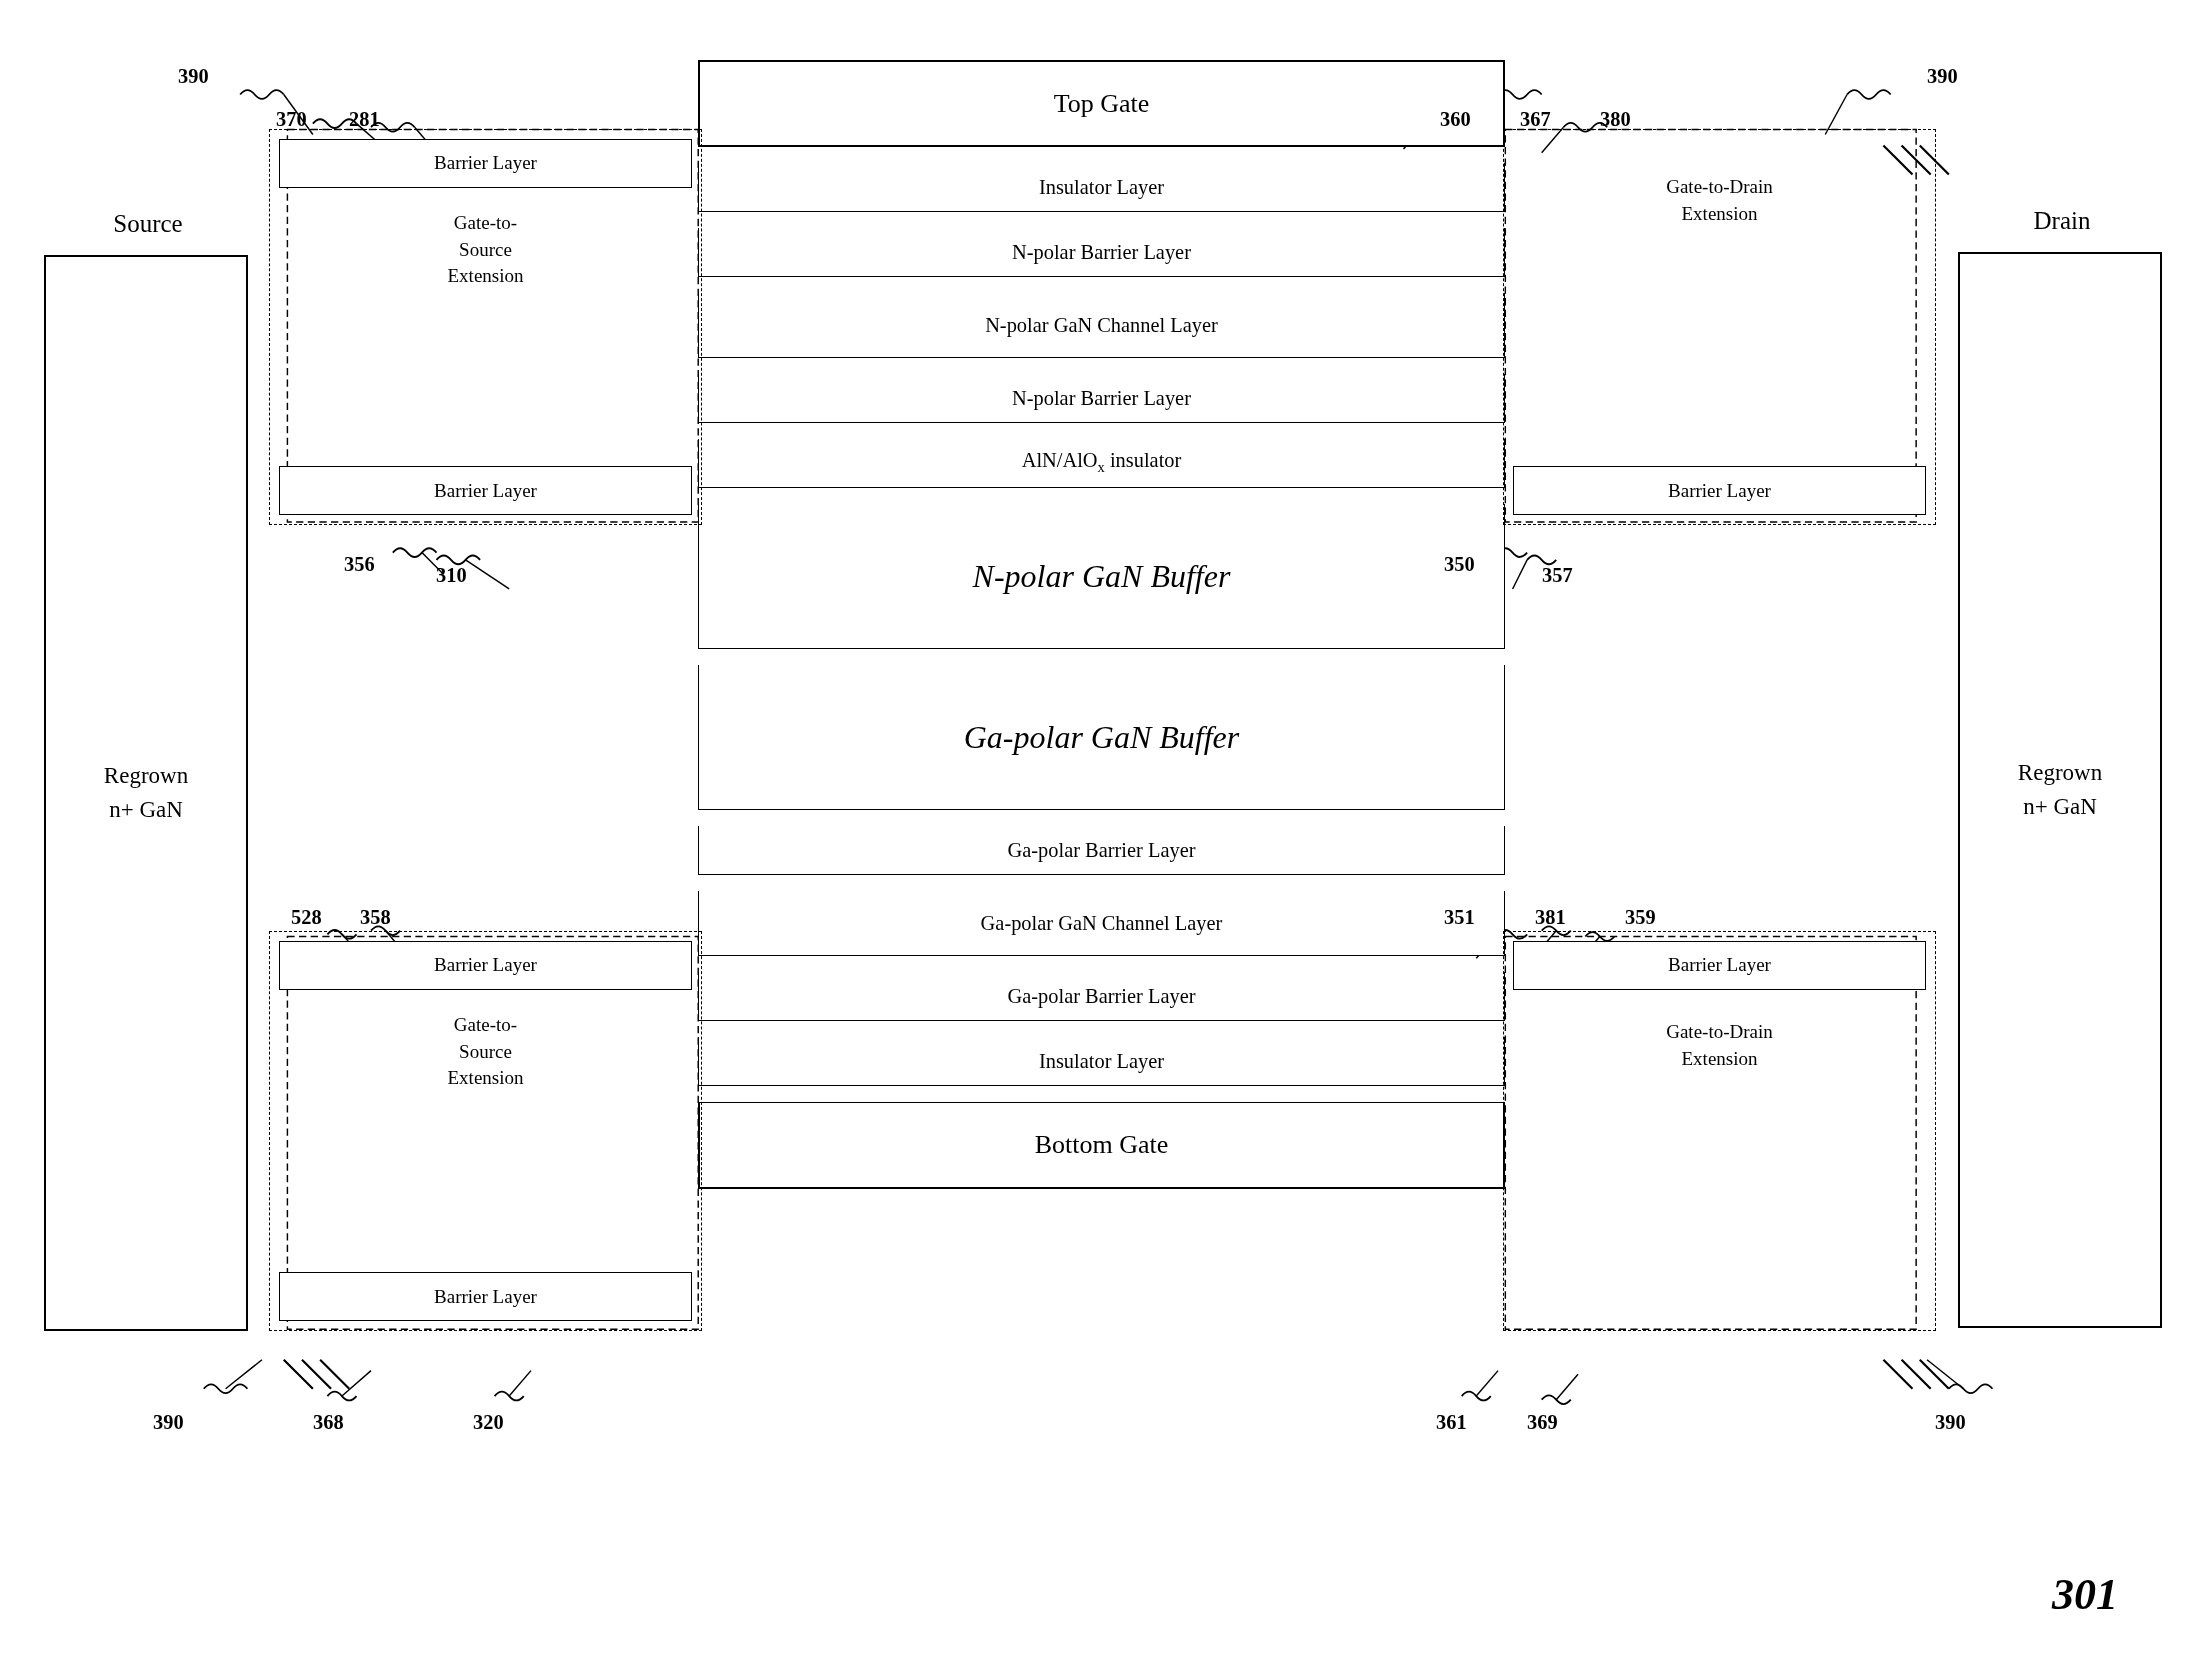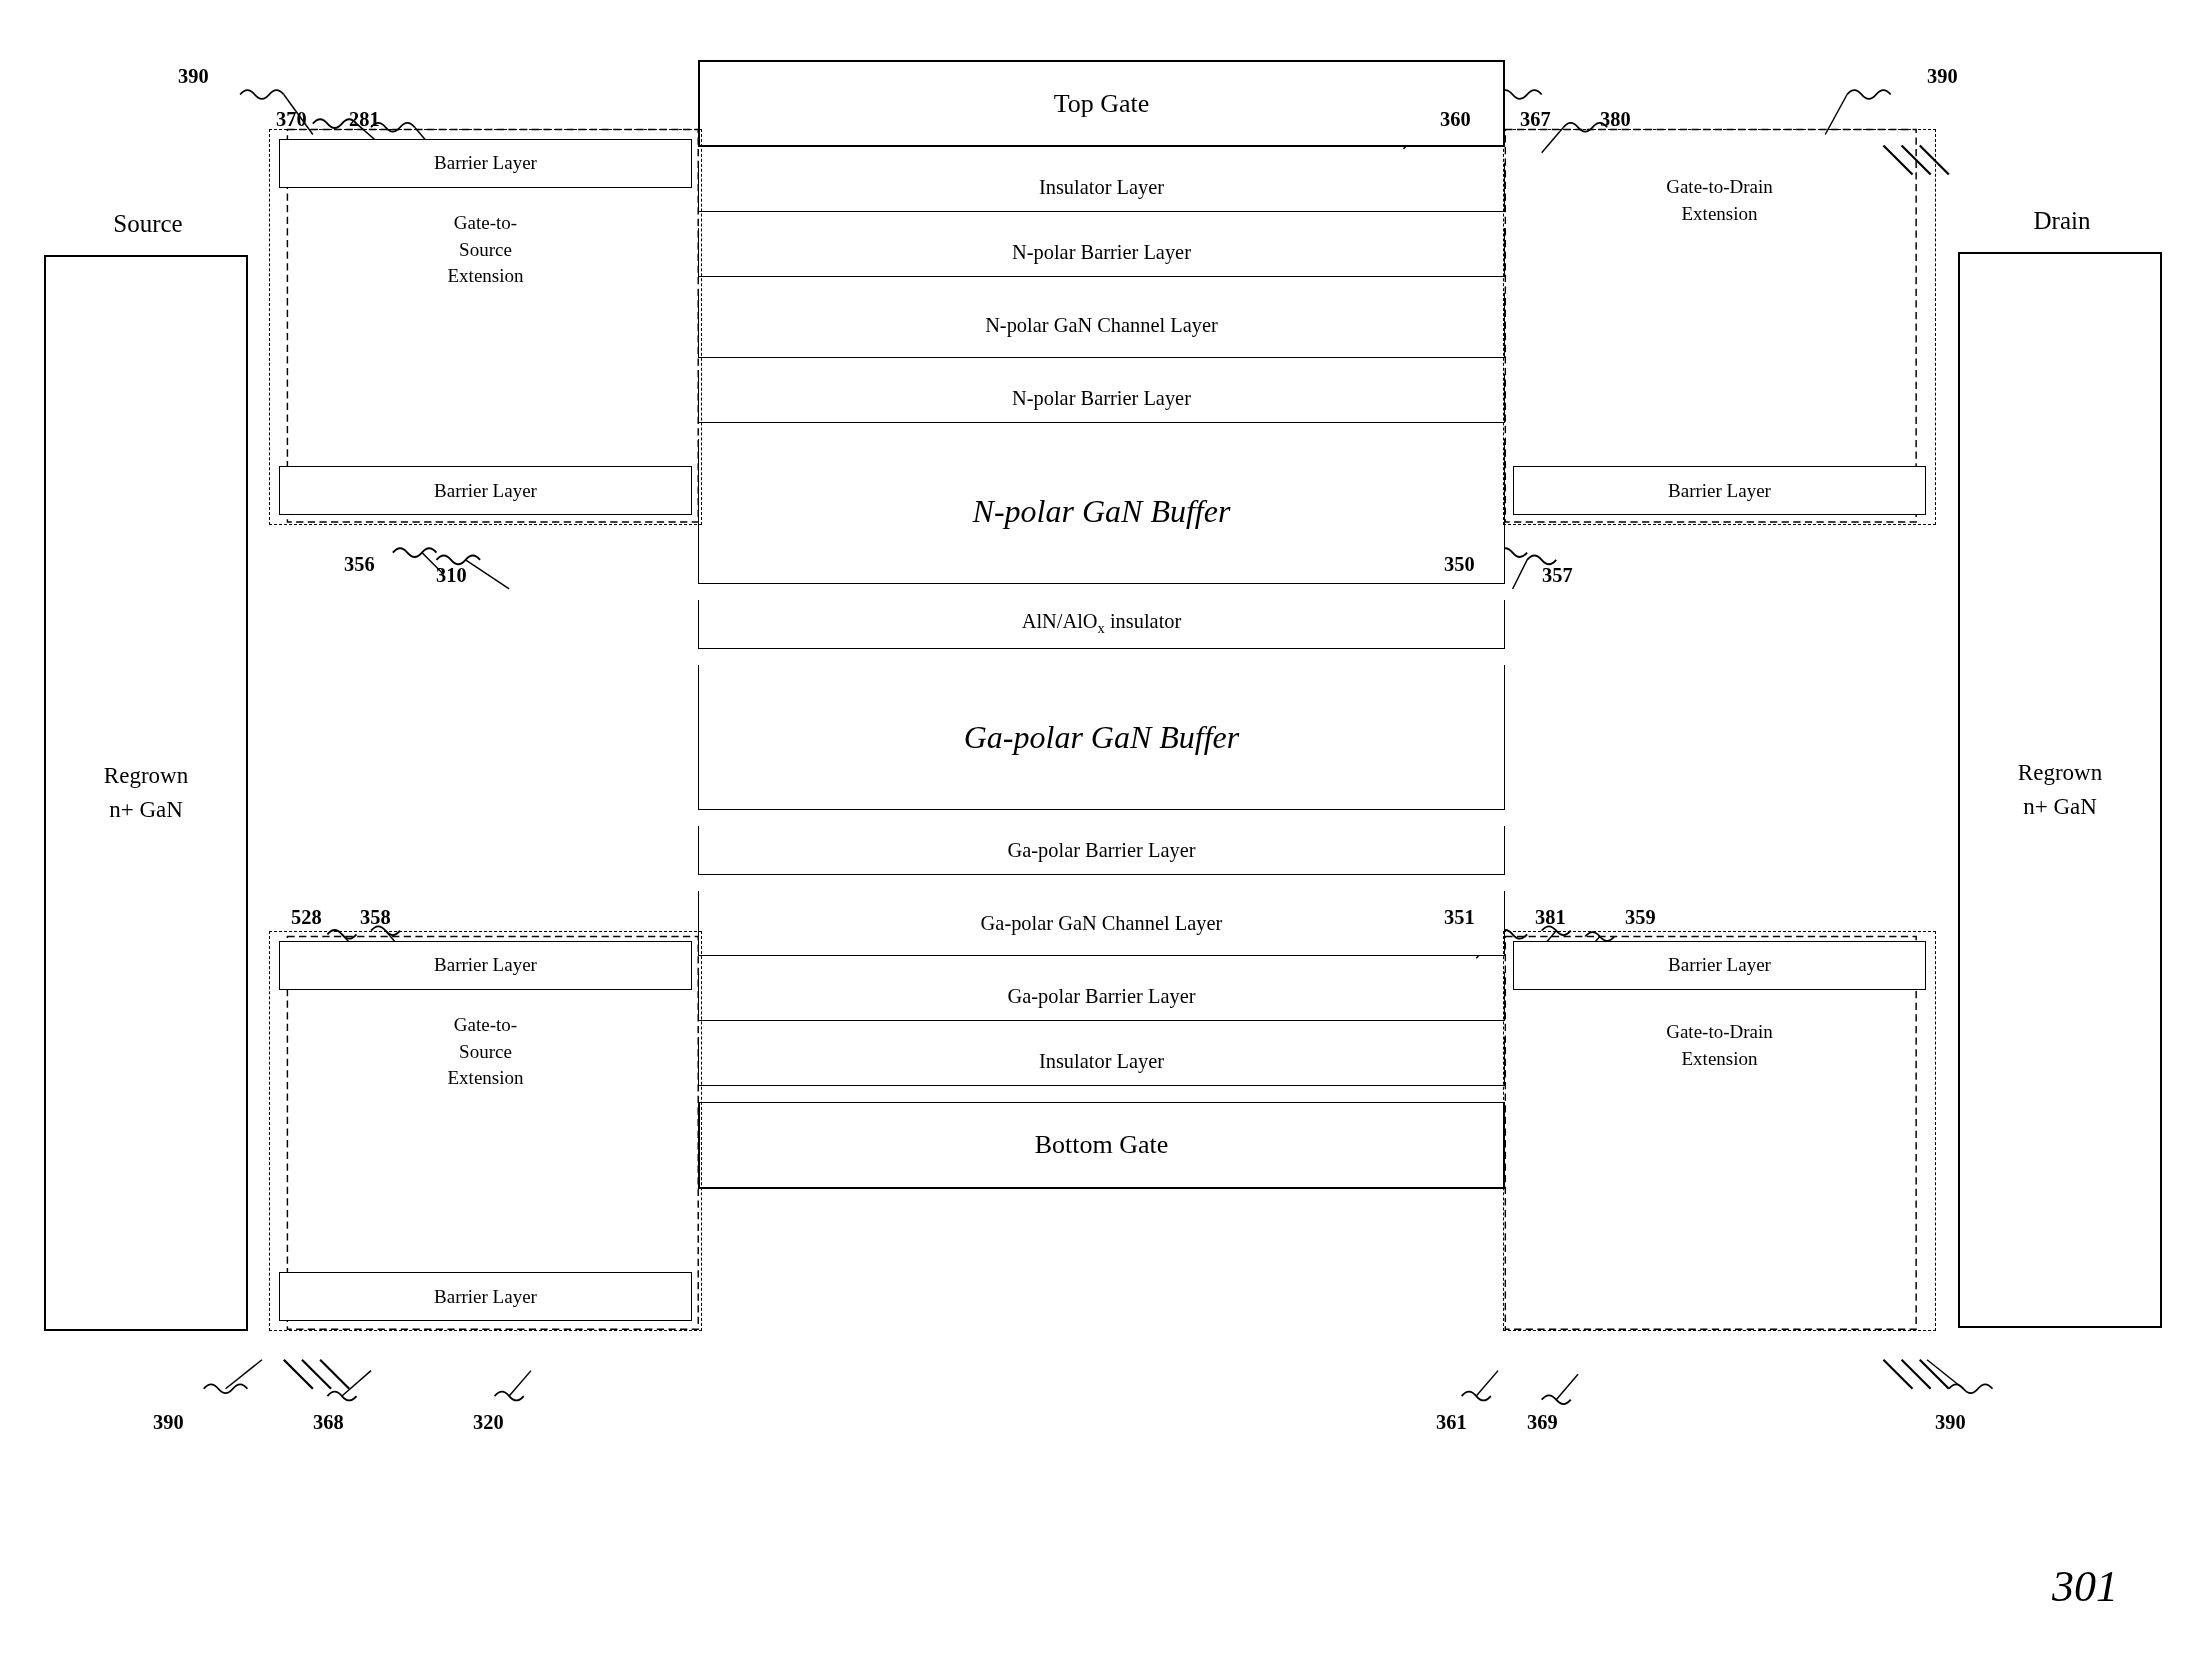--- a/index.html
+++ b/index.html
@@ -84,24 +84,24 @@
 
     
     .ref-num {
       position: absolute;
       font-size: 20.4px;
       font-weight: bold;
     }
     
     .fig-num {
       position: absolute;
-      bottom: 56px;
+      bottom: 48px;
       right: 87px;
       font-size: 44px;
-      font-weight: normal;
+      font-weight: bold;
       font-style: italic;
     }
 
     svg.annotations {
       position: absolute;
       top: 0; left: 0;
       width: 2205px;
       height: 1668px;
       pointer-events: none;
     }
@@ -224,26 +224,26 @@
     </div>
 
     <div class="layer-box" style="height:65px; font-size:20.4px; border:1.5px solid #000; border-top:none;">
       <span>N-polar GaN Channel Layer</span>
     </div>
 
     <div class="layer-box" style="height:49px; font-size:20.4px; border:1.5px solid #000; border-top:none;">
       <span>N-polar Barrier Layer</span>
     </div>
 
+    <div class="layer-box" style="height:49px; font-size:20.4px; border:1.5px solid #000; border-top:none;">
+      <span>AlN/AlO<sub style="font-size:14.5px;">x</sub> insulator</span>
+    </div>
+
     <div class="layer-box" style="height:145px; font-size:32px; border:1.5px solid #000; border-top:none; font-style:italic;">
       <span>N-polar GaN Buffer</span>
-    </div>
-
-    <div class="layer-box" style="height:49px; font-size:20.4px; border:1.5px solid #000; border-top:none;">
-      <span>AlN/AlO<sub style="font-size:14.5px;">x</sub> insulator</span>
     </div>
 
     <div class="layer-box" style="height:145px; font-size:32px; border:1.5px solid #000; border-top:none; font-style:italic;">
       <span>Ga-polar GaN Buffer</span>
     </div>
 
     <div class="layer-box" style="height:49px; font-size:20.4px; border:1.5px solid #000; border-top:none;">
       <span>Ga-polar Barrier Layer</span>
     </div>
 

